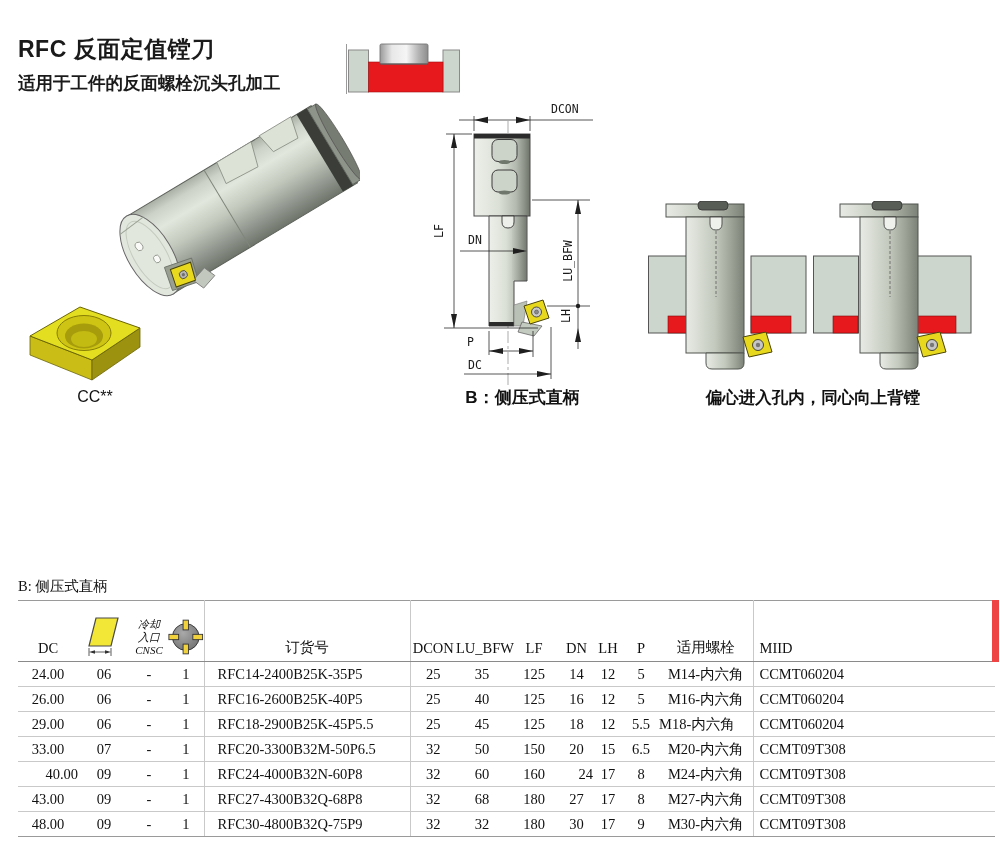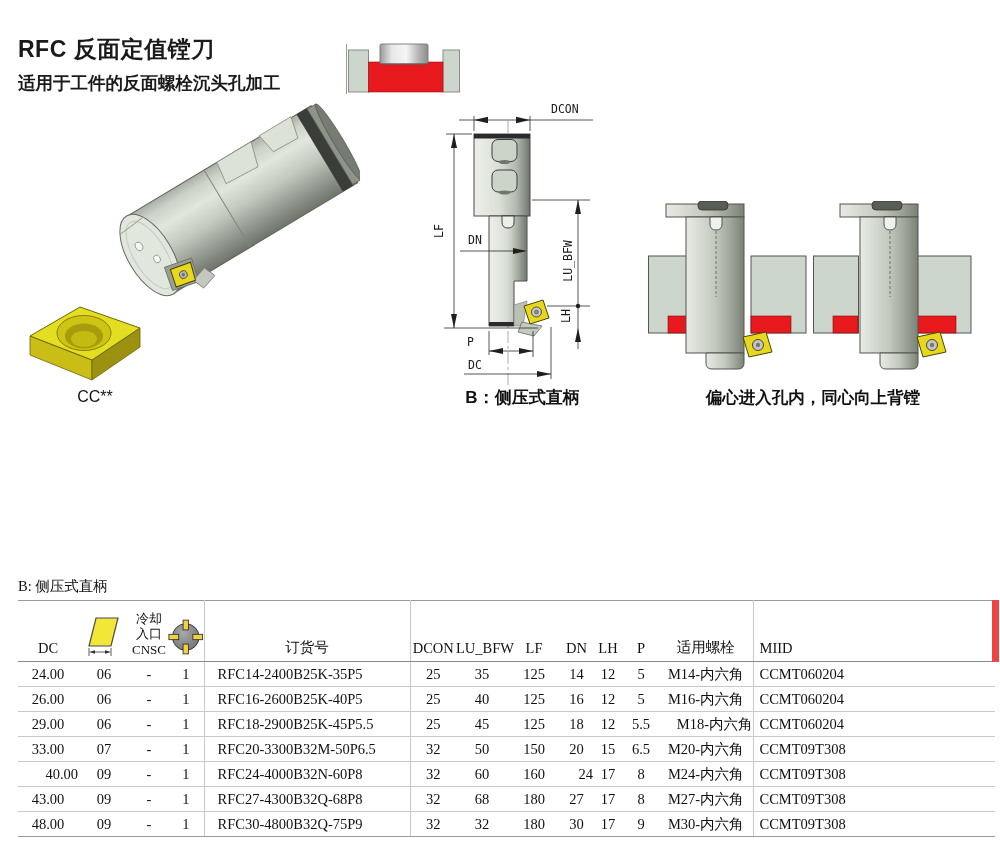--- a/index.html
+++ b/index.html
@@ -17,21 +17,21 @@
         font-family:"Liberation Serif","DejaVu Serif",serif;color:#111;}
   .tbl-wrap{left:18px;top:600px;}
   table.spec{border-collapse:collapse;table-layout:fixed;width:977px;
         font-family:"Liberation Serif","DejaVu Serif",serif;font-size:14.5px;color:#111;}
   table.spec th{font-weight:400;vertical-align:bottom;height:56px;padding:0 0 4px 0;
         border-top:1px solid #9a9a9a;border-bottom:1px solid #8a8a8a;text-align:center;}
   table.spec td{height:24px;padding:0;border-bottom:1px solid #c9c9c9;}
   table.spec tr.lastrow td{border-bottom:1px solid #9a9a9a;}
   .vr{border-right:1px solid #c9c9c9;}
   .hdr-r{border-right:7px solid #ef4444;}
-  th.coolant{font-size:13px;line-height:1.18;}
+  th.coolant{font-size:11px;line-height:1.18;font-style:italic;}
   .th-icon{display:flex;justify-content:center;align-items:flex-end;}
   .dimtxt{font-family:"DejaVu Sans Mono","Liberation Mono",monospace;font-size:11.5px;fill:#1a1a1a;}
   svg{display:block;}
 </style>
 </head>
 <body>
 
 <div class="page">
 
   <div class="abs title">RFC 反面定值镗刀</div>
@@ -315,21 +315,21 @@
             <td style="text-align: center;">06</td>
             <td style="text-align: center;">-</td>
             <td class="vr" style="text-align: center;">1</td>
             <td class="vr" style="text-align: left; padding-left: 13px;">RFC18-2900B25K-45P5.5</td>
             <td style="text-align: center;">25</td>
             <td style="text-align: center;">45</td>
             <td style="text-align: center;">125</td>
             <td style="text-align: center;">18</td>
             <td style="text-align: center;">12</td>
             <td style="text-align: center;">5.5</td>
-            <td class="vr" style="text-align: right;">M18-内六角</td>
+            <td class="vr" style="text-align: left;">M18-内六角</td>
             <td style="text-align: left; padding-left: 6px;">CCMT060204</td>
           </tr>
           <tr>
             <td style="text-align: center;">33.00</td>
             <td style="text-align: center;">07</td>
             <td style="text-align: center;">-</td>
             <td class="vr" style="text-align: center;">1</td>
             <td class="vr" style="text-align: left; padding-left: 13px;">RFC20-3300B32M-50P6.5</td>
             <td style="text-align: center;">32</td>
             <td style="text-align: center;">50</td>

